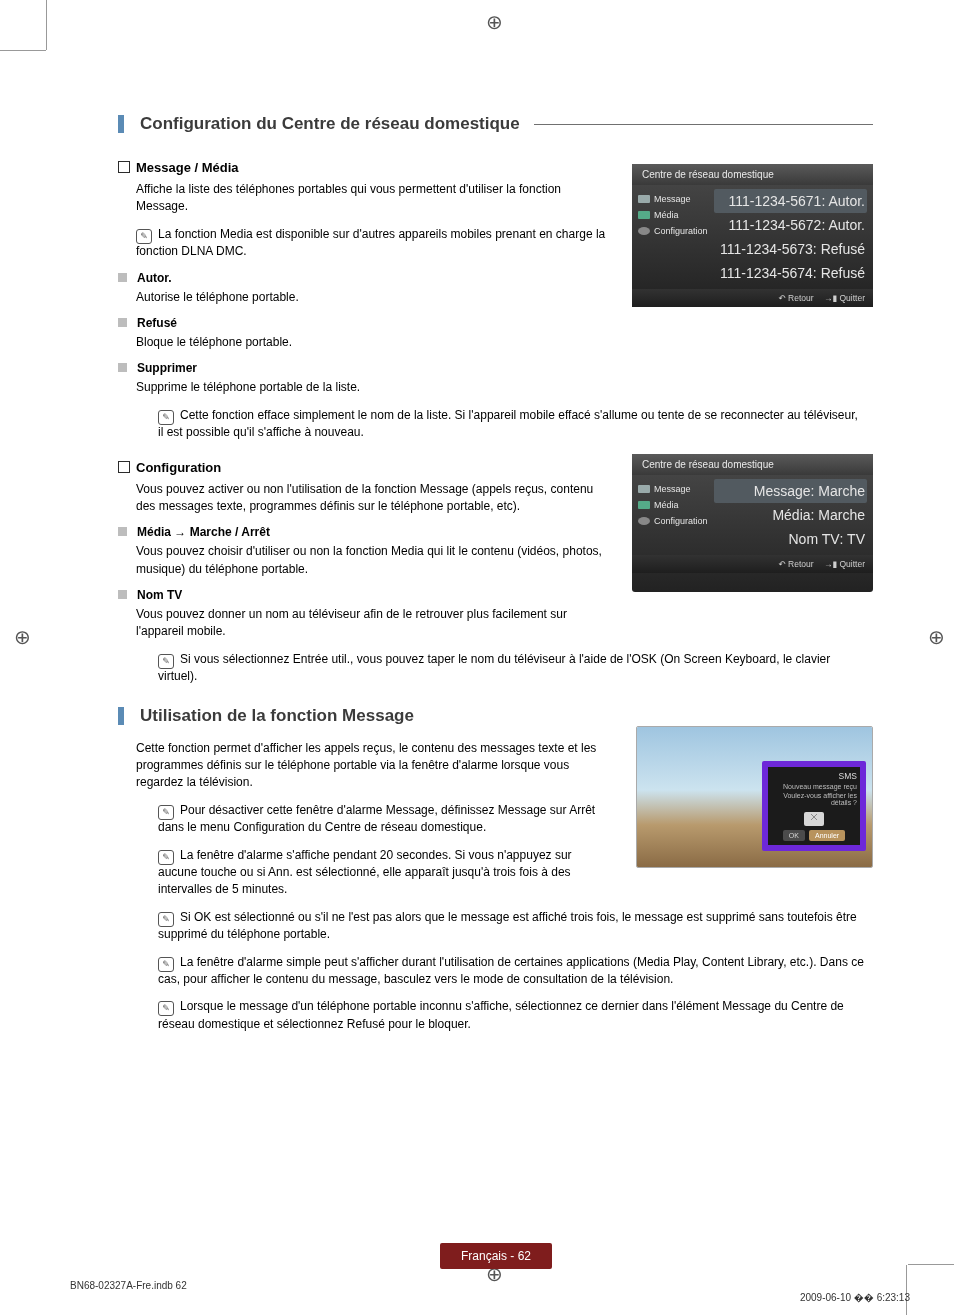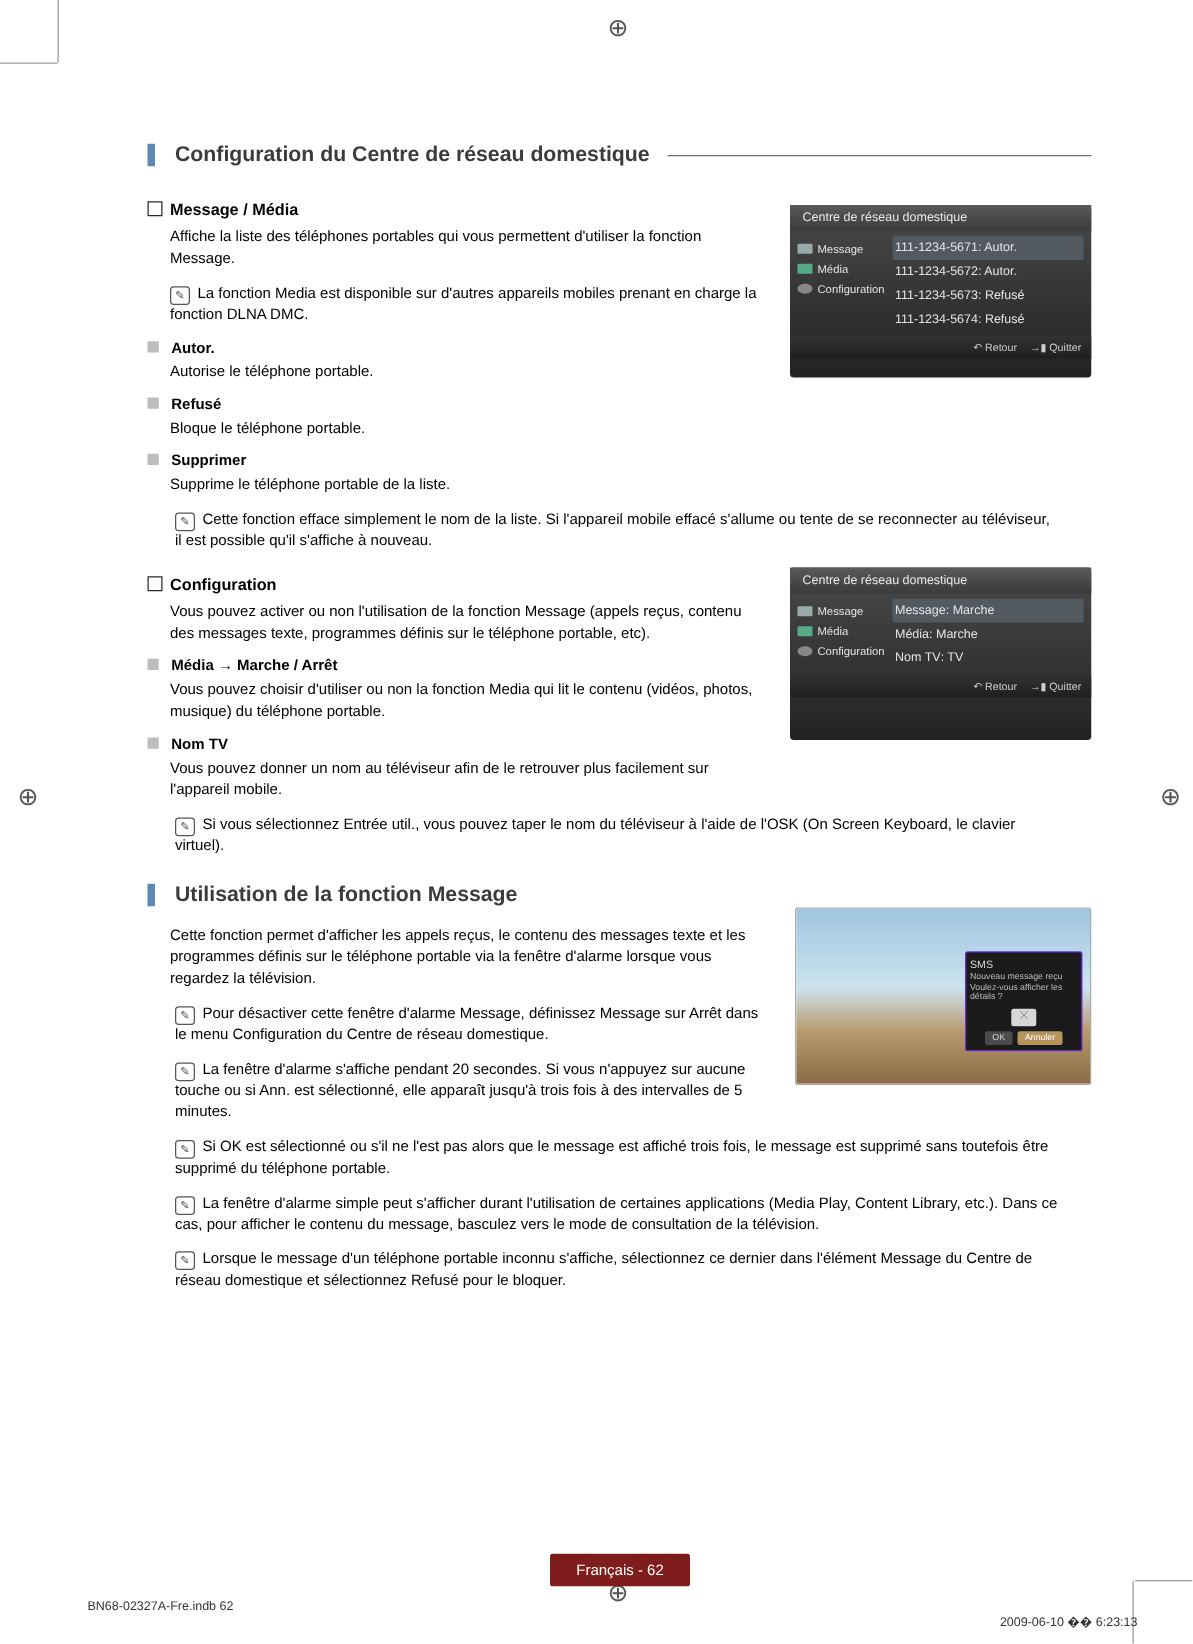--- a/index.html
+++ b/index.html
@@ -15,40 +15,40 @@
   .content{position:absolute;left:118px;top:114px;width:755px}
   .h-row{display:flex;align-items:center;margin-bottom:6px}
   .h-bar{width:6px;height:18px;background:#5b8bb5;margin-right:16px}
   .h-text{font-size:17px;font-weight:bold;color:#3b3b3b}
   .h-rule{flex:1;height:1px;background:#707070;margin-left:14px}
   .sec{margin-top:26px}
   .sq{display:inline-block;width:10px;height:10px;border:1.5px solid #2b2b2b;background:#fff;margin-right:6px;position:relative;top:1px}
   .sq-heading{font-size:13px;font-weight:bold;margin:0 0 6px 0}
   .body{font-size:12px;line-height:1.45;margin:0 0 10px 0}
   .body.in1{margin-left:18px}
-  .body.in2{margin-left:22px}
+  .body.in2{margin-left:40px}
   .note-ic{display:inline-block;width:14px;height:13px;border:1px solid #555;border-radius:3px;font-size:9px;line-height:12px;text-align:center;color:#555;margin-right:6px;position:relative;top:1px}
   .bul{display:inline-block;width:9px;height:9px;background:#bdbdbd;margin-right:10px;position:relative;top:0px}
   .sub-heading{font-size:12px;font-weight:bold;margin:8px 0 4px 0}
   .fig{position:absolute;width:241px;background:linear-gradient(180deg,#4a4a4a,#222);border-radius:3px;font-size:9px;color:#e5e5e5}
   .fig-title{background:linear-gradient(180deg,#5a5a5a,#3a3a3a);padding:5px 10px;font-size:10px;color:#eaeaea}
   .fig-body{display:flex}
   .fig-side{width:70px;padding:6px 0 6px 6px}
   .fig-side .srow{display:flex;align-items:center;padding:3px 0;font-size:9px}
   .fig-side .ic{display:inline-block;width:12px;height:8px;background:#9aa;margin-right:4px;border-radius:1px}
   .fig-side .ic.g{background:#5a8}
   .fig-side .ic.s{background:#888;border-radius:50%}
   .fig-main{flex:1;padding:4px 6px}
-  .fig-main .mrow{display:flex;justify-content:flex-start;padding:4px 2px;border-radius:2px;font-size:10px}
+  .fig-main .mrow{display:flex;justify-content:flex-end;padding:4px 2px;border-radius:2px;font-size:14px}
   .fig-main .mrow.sel{background:#525a60}
   .fig-foot{text-align:right;padding:4px 8px;font-size:8.5px;background:linear-gradient(180deg,#323232,#1e1e1e);color:#cfcfcf}
   .fig-foot .ficon{display:inline-block;margin-left:8px}
   .msg-img{position:absolute;width:235px;height:140px;border:1px solid #aaa;border-radius:2px;overflow:hidden}
   .msg-sky{position:absolute;inset:0;background:linear-gradient(180deg,#9fc5e0 0%,#cce3ef 45%,#b89a6d 70%,#8a6b45 100%)}
-  .msg-pop{position:absolute;right:6px;top:34px;width:86px;background:#1b1b1b;border:1px solid #6d28d9;border-radius:2px;color:#ddd;font-size:8px;text-align:left;padding:4px 3px}
+  .msg-pop{position:absolute;right:6px;top:34px;width:86px;background:#1b1b1b;border:6px solid #6d28d9;border-radius:2px;color:#ddd;font-size:8px;text-align:right;padding:4px 3px}
   .msg-pop .line{font-size:7px;color:#bdbdbd;margin-top:2px}
   .msg-ic{width:20px;height:14px;background:#d7d7d7;margin:6px auto 4px;border-radius:2px;position:relative}
   .msg-ic::before{content:"";position:absolute;left:2px;right:2px;top:2px;height:6px;background:linear-gradient(135deg,transparent 48%,#888 48%,#888 52%,transparent 52%),linear-gradient(45deg,transparent 48%,#888 48%,#888 52%,transparent 52%)}
   .msg-btns{display:flex;gap:4px;justify-content:center;margin-top:4px}
   .msg-btn{background:#4b4b4b;border-radius:2px;font-size:7px;padding:2px 6px;color:#d6d6d6}
   .msg-btn.sel{background:#b8935d;color:#fff}
   .foot-badge{position:absolute;left:440px;bottom:46px;width:112px;text-align:center;background:#7f1d1d;color:#fff;font-size:12px;font-weight:normal;padding:6px 0;border-radius:2px}
   .foot-left{position:absolute;left:70px;bottom:24px;font-size:10px;color:#333}
   .foot-right{position:absolute;right:44px;bottom:11px;font-size:10px;color:#333}
   .b{font-weight:normal}

